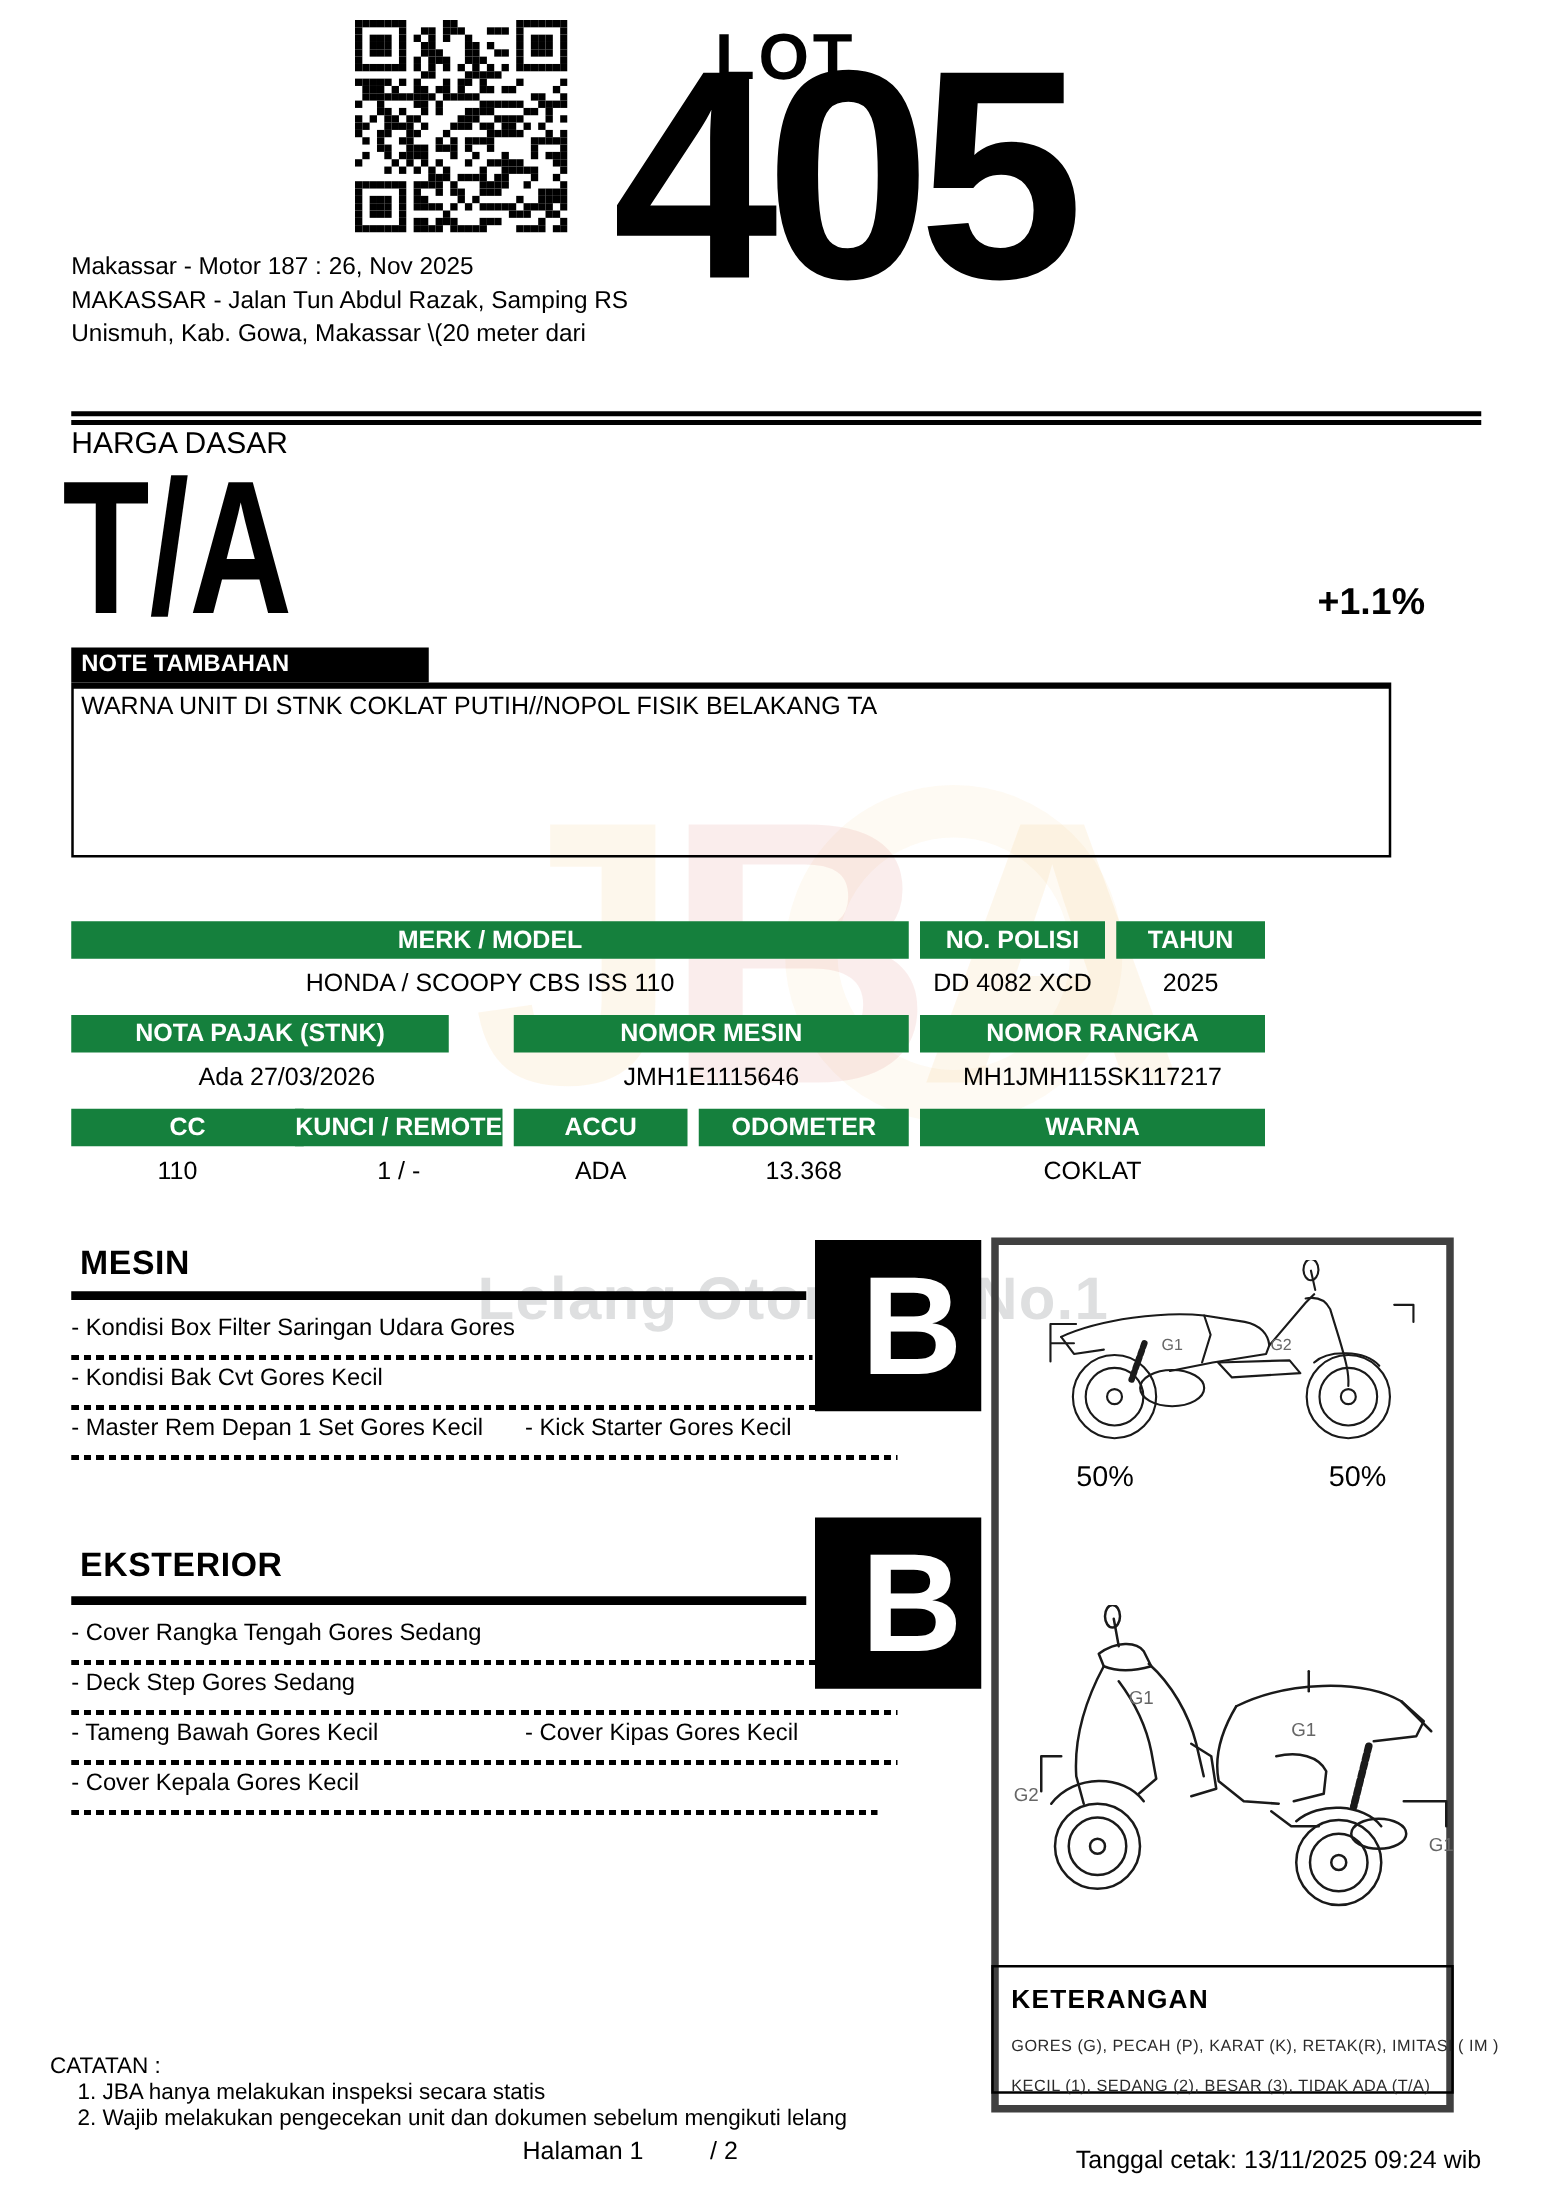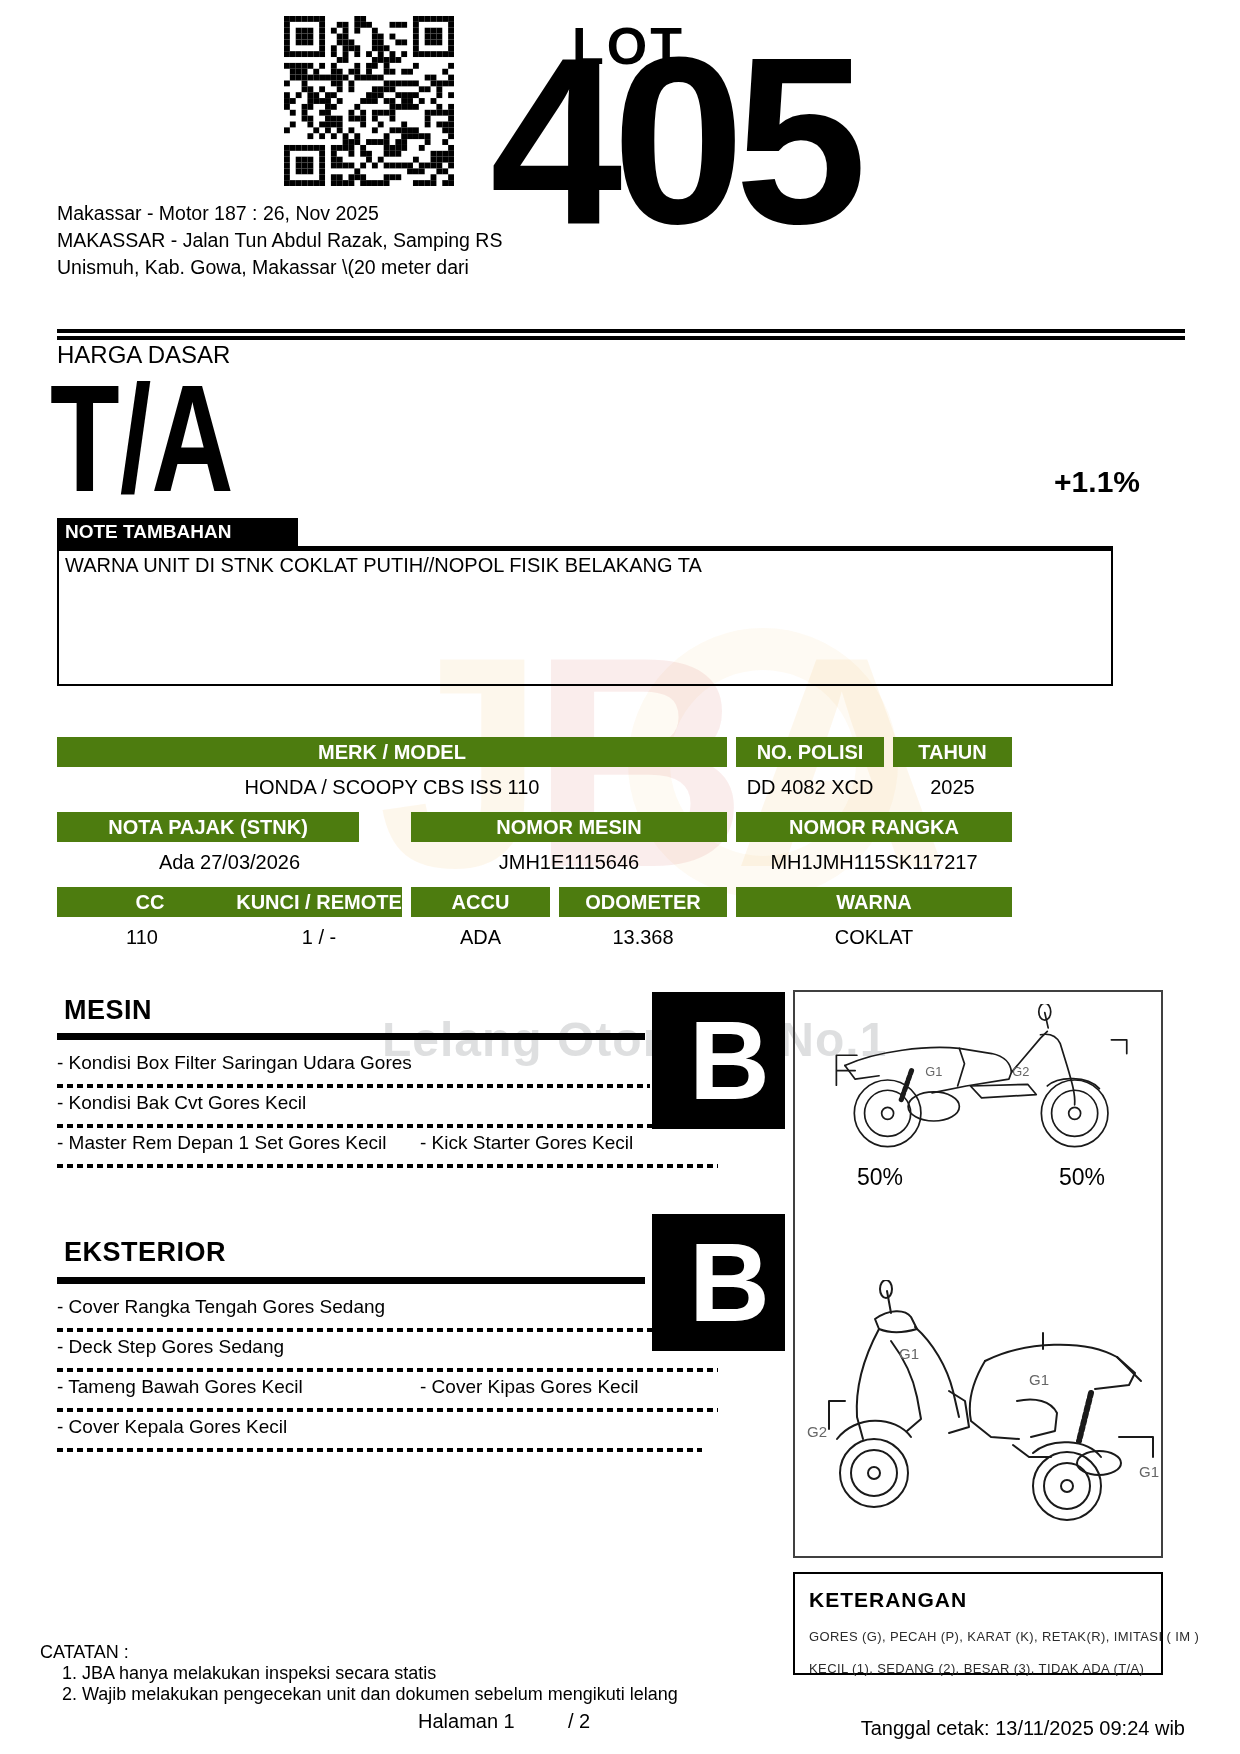--- a/index.html
+++ b/index.html
@@ -19,36 +19,36 @@
   .lot-label { position:absolute; left:572px; top:16px; font-size:52px; font-weight:bold; letter-spacing:3px; }
   .lot-number { position:absolute; left:490px; top:40px; font-size:238px; font-weight:bold; letter-spacing:-10px; line-height:.85; }
   .venue { position:absolute; left:57px; top:200px; width:480px; font-size:19.5px; line-height:27px; }
 
   .rule { position:absolute; left:57px; width:1128px; height:4px; background:#000; }
 
   .harga-label { position:absolute; left:57px; top:341px; font-size:24px; }
   .harga-value { position:absolute; left:50px; top:366px; font-size:152px; font-weight:bold; line-height:.95; transform:scaleX(.75); transform-origin:left top; }
   .pct { position:absolute; left:940px; top:465px; width:200px; text-align:right; font-size:30px; font-weight:bold; }
 
-  .note-label { position:absolute; left:57px; top:518px; width:241px; height:28px; background:#000; color:#fff; font-size:19px; font-weight:bold; line-height:28px; padding-left:8px; }
+  .note-label { position:absolute; left:57px; top:518px; width:286px; height:28px; background:#000; color:#fff; font-size:19px; font-weight:bold; line-height:28px; padding-left:8px; }
   .note-box { position:absolute; left:57px; top:546px; width:1056px; height:140px; border:2px solid #000; border-top-width:5px; padding:3px 6px; font-size:20px; }
 
   
-  .th { position:absolute; height:30px; background:#4d7c0f; color:#fff; font-size:20px; font-weight:bold; text-align:center; line-height:30px; }
+  .th { position:absolute; height:30px; background:#15803d; color:#fff; font-size:20px; font-weight:bold; text-align:center; line-height:30px; }
   .td { position:absolute; height:36px; font-size:20px; text-align:center; line-height:36px; }
 
   
   .sec-title { position:absolute; font-size:27px; font-weight:bold; letter-spacing:.5px; }
   .sec-bar { position:absolute; left:57px; height:7px; background:#000; }
   .item { position:absolute; font-size:19px; white-space:nowrap; }
   .dotted { position:absolute; left:57px; height:4px; background-image:repeating-linear-gradient(90deg,#000 0 6px,transparent 6px 10px); }
   .grade-box { position:absolute; left:652px; width:133px; height:137px; background:#000; color:#fff; font-size:112px; font-weight:bold; display:flex; align-items:center; justify-content:center; padding-left:22px; }
 
   
-  .diagram-box { position:absolute; left:793px; top:990px; width:370px; height:568px; border:2px solid #404040; }
+  .diagram-box { position:absolute; left:793px; top:990px; width:370px; height:700px; border:6px solid #404040; }
   .tire-pct { position:absolute; width:70px; text-align:center; font-size:23px; }
   .ket-box { position:absolute; left:793px; top:1572px; width:370px; height:103px; border:2px solid #000; padding:14px 12px 0 14px; }
   .ket-title { font-size:21px; font-weight:bold; letter-spacing:1px; }
   .ket-line { font-size:13px; color:#2b2b2b; letter-spacing:.4px; margin-top:17px; white-space:nowrap; }
 
   
   .catatan-title { position:absolute; left:40px; top:1642px; font-size:18px; }
   .catatan-item { position:absolute; left:62px; font-size:18px; }
   .footer-page { position:absolute; left:418px; top:1710px; font-size:20px; }
   .footer-of { position:absolute; left:568px; top:1710px; font-size:20px; }

